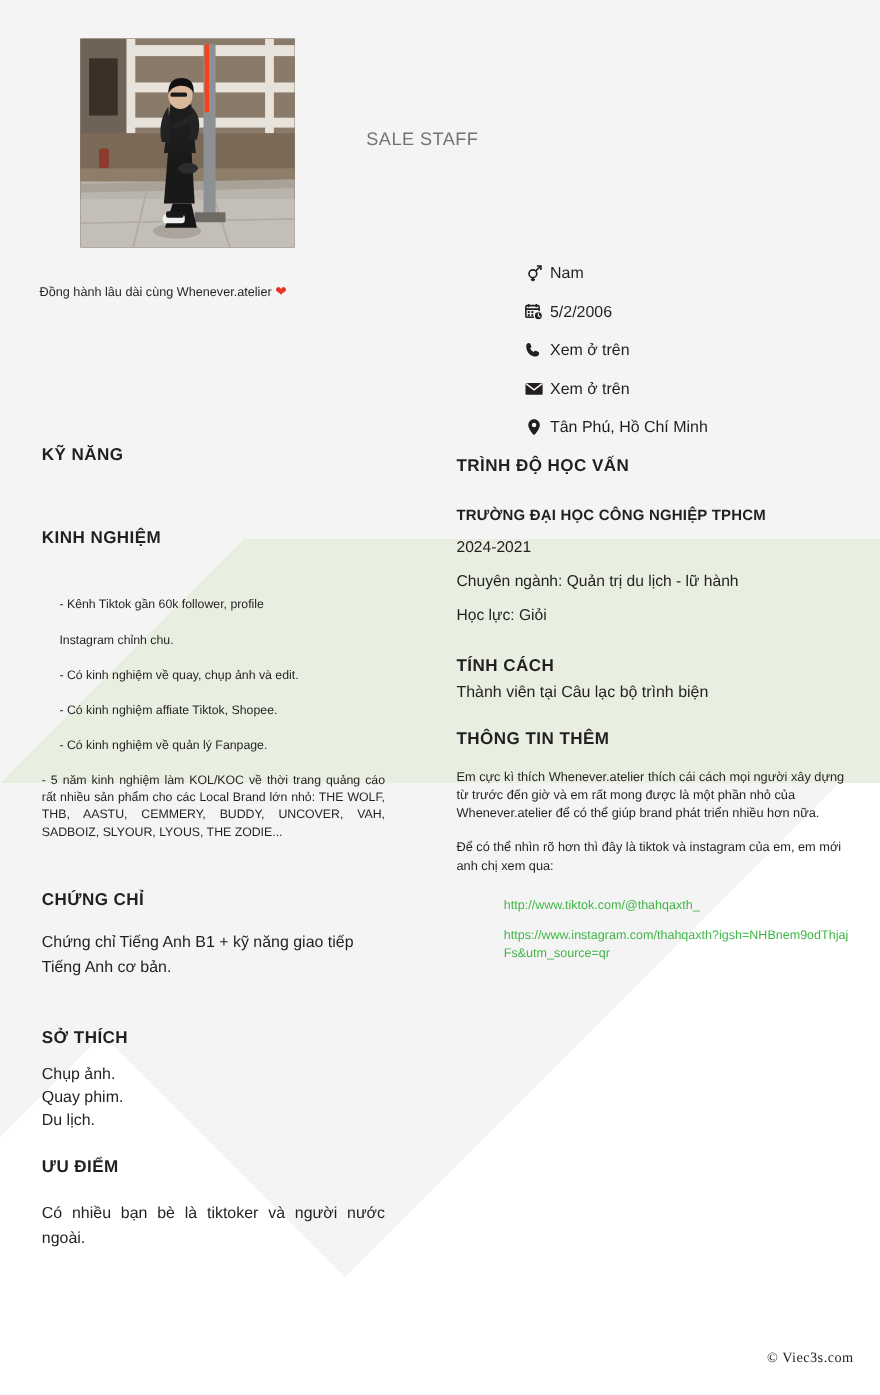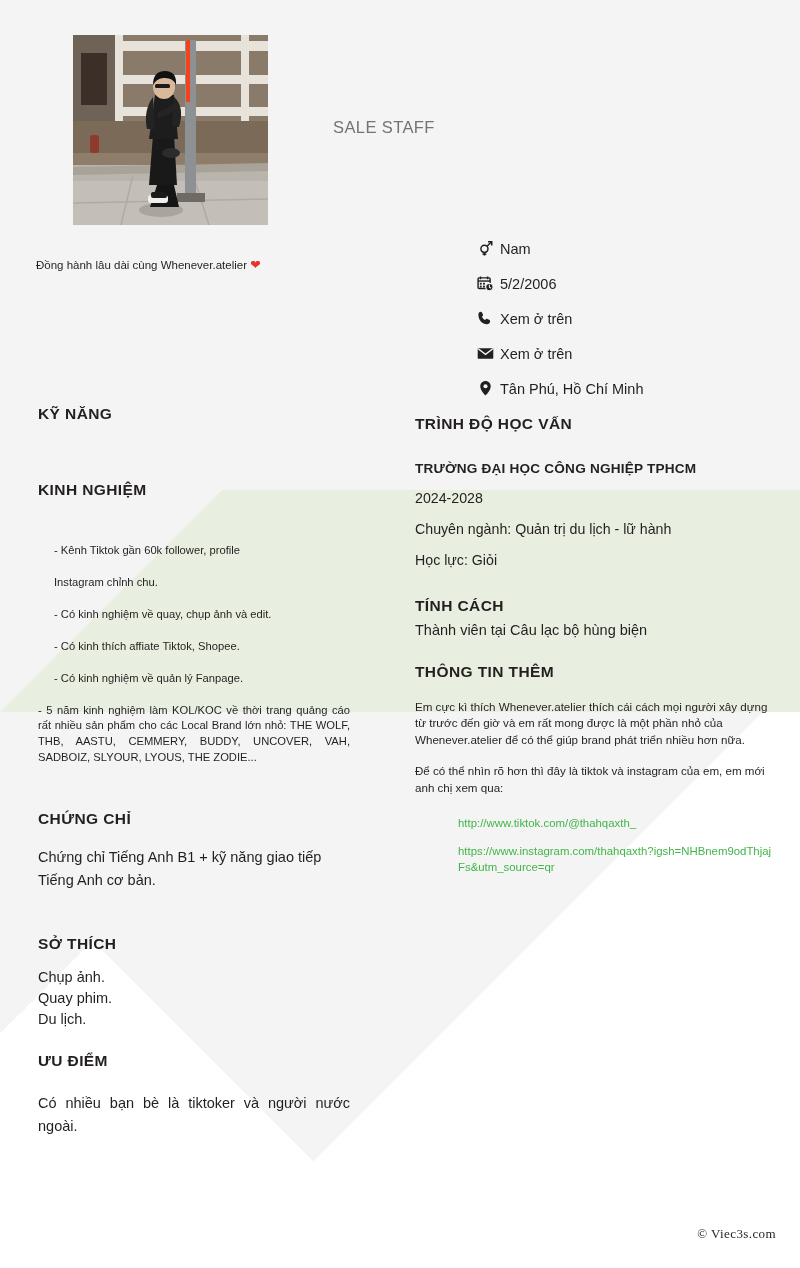--- a/index.html
+++ b/index.html
@@ -236,21 +236,21 @@
     <div class="sec-h">KỸ NĂNG</div>
     <div class="gap-22"></div>
 
     <div class="gap-36"></div>
     <div class="sec-h">KINH NGHIỆM</div>
     <div class="gap-28"></div>
     <div class="body-sm lines">
       <p>- Kênh Tiktok gần 60k follower, profile</p>
       <p>Instagram chỉnh chu.</p>
       <p>- Có kinh nghiệm về quay, chụp ảnh và edit.</p>
-      <p>- Có kinh thích affiate Tiktok, Shopee.</p>
+      <p>- Có kinh nghiệm affiate Tiktok, Shopee.</p>
       <p>- Có kinh nghiệm về quản lý Fanpage.</p>
     </div>
     <div class="body-sm justify">- 5 năm kinh nghiệm làm KOL/KOC về thời trang quảng cáo rất nhiều sản phẩm cho các Local Brand lớn nhỏ: THE WOLF, THB, AASTU, CEMMERY, BUDDY, UNCOVER, VAH, SADBOIZ, SLYOUR, LYOUS, THE ZODIE...</div>
 
     <div class="gap-44"></div>
     <div class="sec-h">CHỨNG CHỈ</div>
     <div class="gap-18"></div>
     <div class="body-lg" style="line-height:1.55">Chứng chỉ Tiếng Anh B1 + kỹ năng giao tiếp Tiếng Anh cơ bản.</div>
 
     <div class="gap-44"></div>
@@ -266,28 +266,28 @@
     <div class="sec-h">ƯU ĐIỂM</div>
     <div class="gap-22"></div>
     <div class="body-lg justify" style="line-height:1.6">Có nhiều bạn bè là tiktoker và người nước ngoài.</div>
   </div>
 
   <div class="col-right">
 
     <div class="sec-h">TRÌNH ĐỘ HỌC VẤN</div>
     <div class="gap-28"></div>
     <div class="edu-school">TRƯỜNG ĐẠI HỌC CÔNG NGHIỆP TPHCM</div>
-    <div class="edu-line">2024-2028</div>
+    <div class="edu-line">2024-2021</div>
     <div class="edu-line">Chuyên ngành: Quản trị du lịch - lữ hành</div>
     <div class="edu-line">Học lực: Giỏi</div>
 
     <div class="gap-14"></div>
     <div class="sec-h">TÍNH CÁCH</div>
     <div class="gap-6"></div>
-    <div class="body-lg">Thành viên tại Câu lạc bộ hùng biện</div>
+    <div class="body-lg">Thành viên tại Câu lạc bộ trình biện</div>
 
     <div class="gap-22"></div>
     <div class="sec-h">THÔNG TIN THÊM</div>
     <div class="gap-18"></div>
     <div class="body-md">Em cực kì thích Whenever.atelier thích cái cách mọi người xây dựng từ trước đến giờ và em rất mong được là một phần nhỏ của Whenever.atelier để có thể giúp brand phát triển nhiều hơn nữa.</div>
     <div class="gap-14"></div>
     <div class="body-md">Để có thể nhìn rõ hơn thì đây là tiktok và instagram của em, em mới anh chị xem qua:</div>
     <div class="gap-18"></div>
     <div class="link">http://www.tiktok.com/@thahqaxth_</div>
     <div class="link">https://www.instagram.com/thahqaxth?igsh=NHBnem9odThjajFs&amp;utm_source=qr</div>

